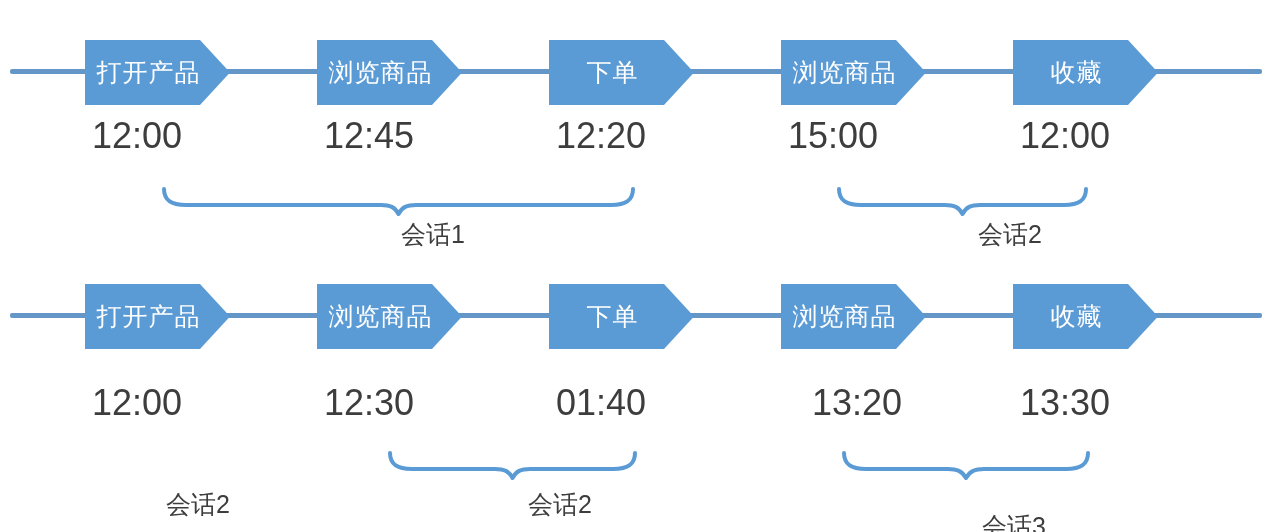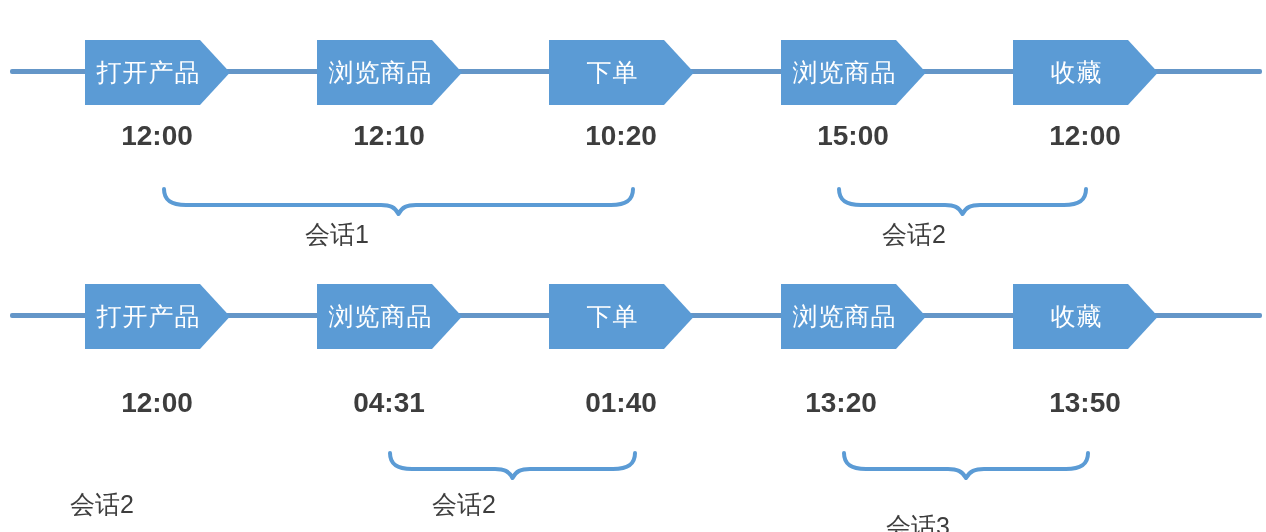--- a/index.html
+++ b/index.html
@@ -41,42 +41,41 @@
   }
   .event-shape .event-label {
     color: var(--event-text);
     font-size: 25px;
     letter-spacing: 1px;
     white-space: nowrap;
   }
   .event-time {
     position: absolute;
     width: 130px;
-    text-align: center;
-    font-size: 28px;
+    text-align: left;
+    font-size: 36px;
     line-height: 28px;
     color: var(--text-color);
     white-space: nowrap;
-    font-weight: bold;
   }
   .session-brace {
     position: absolute;
     height: 30px;
   }
   .session-brace path {
     stroke: var(--brace-color);
     stroke-width: 4;
     fill: none;
     stroke-linecap: round;
     stroke-linejoin: round;
   }
   .session-label {
     position: absolute;
     width: 160px;
-    text-align: left;
+    text-align: right;
     font-size: 25px;
     line-height: 28px;
     color: var(--text-color);
     white-space: nowrap;
   }
 </style>
 </head>
 <body>
 
 <div class="canvas">
@@ -94,22 +93,22 @@
       <span class="event-label">下单</span>
     </div>
     <div class="event-shape" style="left:781px;top:40px">
       <span class="event-label">浏览商品</span>
     </div>
     <div class="event-shape" style="left:1013px;top:40px">
       <span class="event-label">收藏</span>
     </div>
 
     <div class="event-time" style="left:92px;top:122px">12:00</div>
-    <div class="event-time" style="left:324px;top:122px">12:10</div>
-    <div class="event-time" style="left:556px;top:122px">10:20</div>
+    <div class="event-time" style="left:324px;top:122px">12:45</div>
+    <div class="event-time" style="left:556px;top:122px">12:20</div>
     <div class="event-time" style="left:788px;top:122px">15:00</div>
     <div class="event-time" style="left:1020px;top:122px">12:00</div>
 
     <svg class="session-brace" style="left:162px;top:186px" width="473" height="30" viewBox="0 0 473 30">
       <path d="M2,3 C2,14 9,19 24,19 L219,19 C228,19 233,21 236.5,28 C240,21 245,19 254,19 L449,19 C464,19 471,14 471,3"></path>
     </svg>
     <svg class="session-brace" style="left:837px;top:186px" width="251" height="30" viewBox="0 0 251 30">
       <path d="M2,3 C2,14 9,19 24,19 L108,19 C117,19 122,21 125.5,28 C129,21 134,19 143,19 L227,19 C242,19 249,14 249,3"></path>
     </svg>
 
@@ -130,24 +129,24 @@
       <span class="event-label">下单</span>
     </div>
     <div class="event-shape" style="left:781px;top:284px">
       <span class="event-label">浏览商品</span>
     </div>
     <div class="event-shape" style="left:1013px;top:284px">
       <span class="event-label">收藏</span>
     </div>
 
     <div class="event-time" style="left:92px;top:389px">12:00</div>
-    <div class="event-time" style="left:324px;top:389px">04:31</div>
+    <div class="event-time" style="left:324px;top:389px">12:30</div>
     <div class="event-time" style="left:556px;top:389px">01:40</div>
-    <div class="event-time" style="left:776px;top:389px">13:20</div>
-    <div class="event-time" style="left:1020px;top:389px">13:50</div>
+    <div class="event-time" style="left:812px;top:389px">13:20</div>
+    <div class="event-time" style="left:1020px;top:389px">13:30</div>
 
     <svg class="session-brace" style="left:388px;top:450px" width="249" height="30" viewBox="0 0 249 30">
       <path d="M2,3 C2,14 9,19 24,19 L107,19 C116,19 121,21 124.5,28 C128,21 133,19 142,19 L225,19 C240,19 247,14 247,3"></path>
     </svg>
     <svg class="session-brace" style="left:842px;top:450px" width="248" height="30" viewBox="0 0 248 30">
       <path d="M2,3 C2,14 9,19 24,19 L106,19 C115,19 120,21 124,28 C128,21 133,19 142,19 L224,19 C239,19 246,14 246,3"></path>
     </svg>
 
     <div class="session-label" style="left:70px;top:490px">会话2</div>
     <div class="session-label" style="left:432px;top:490px">会话2</div>

